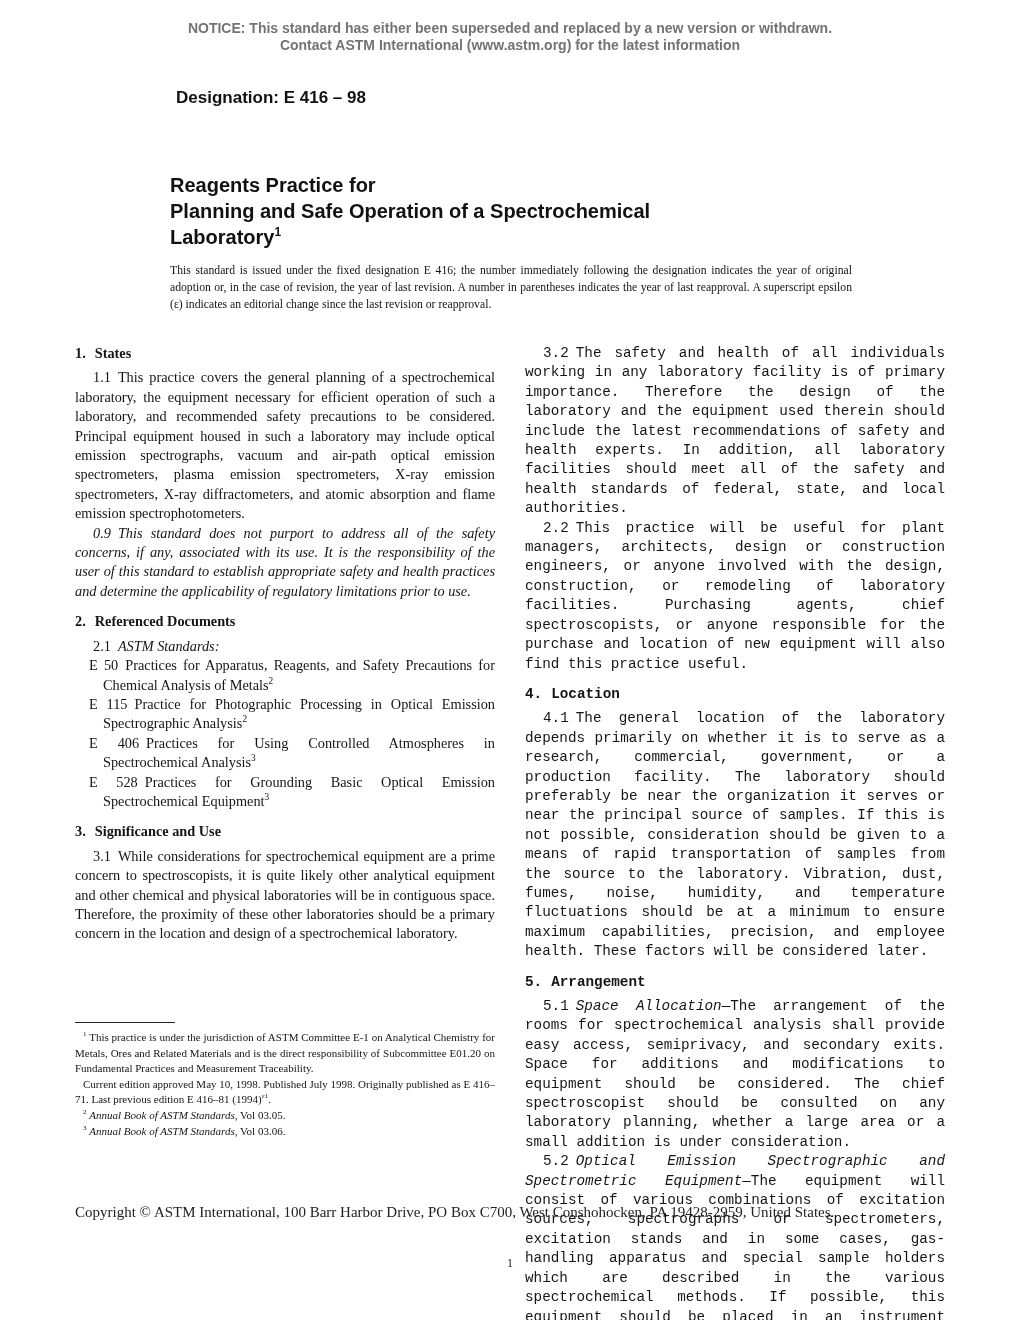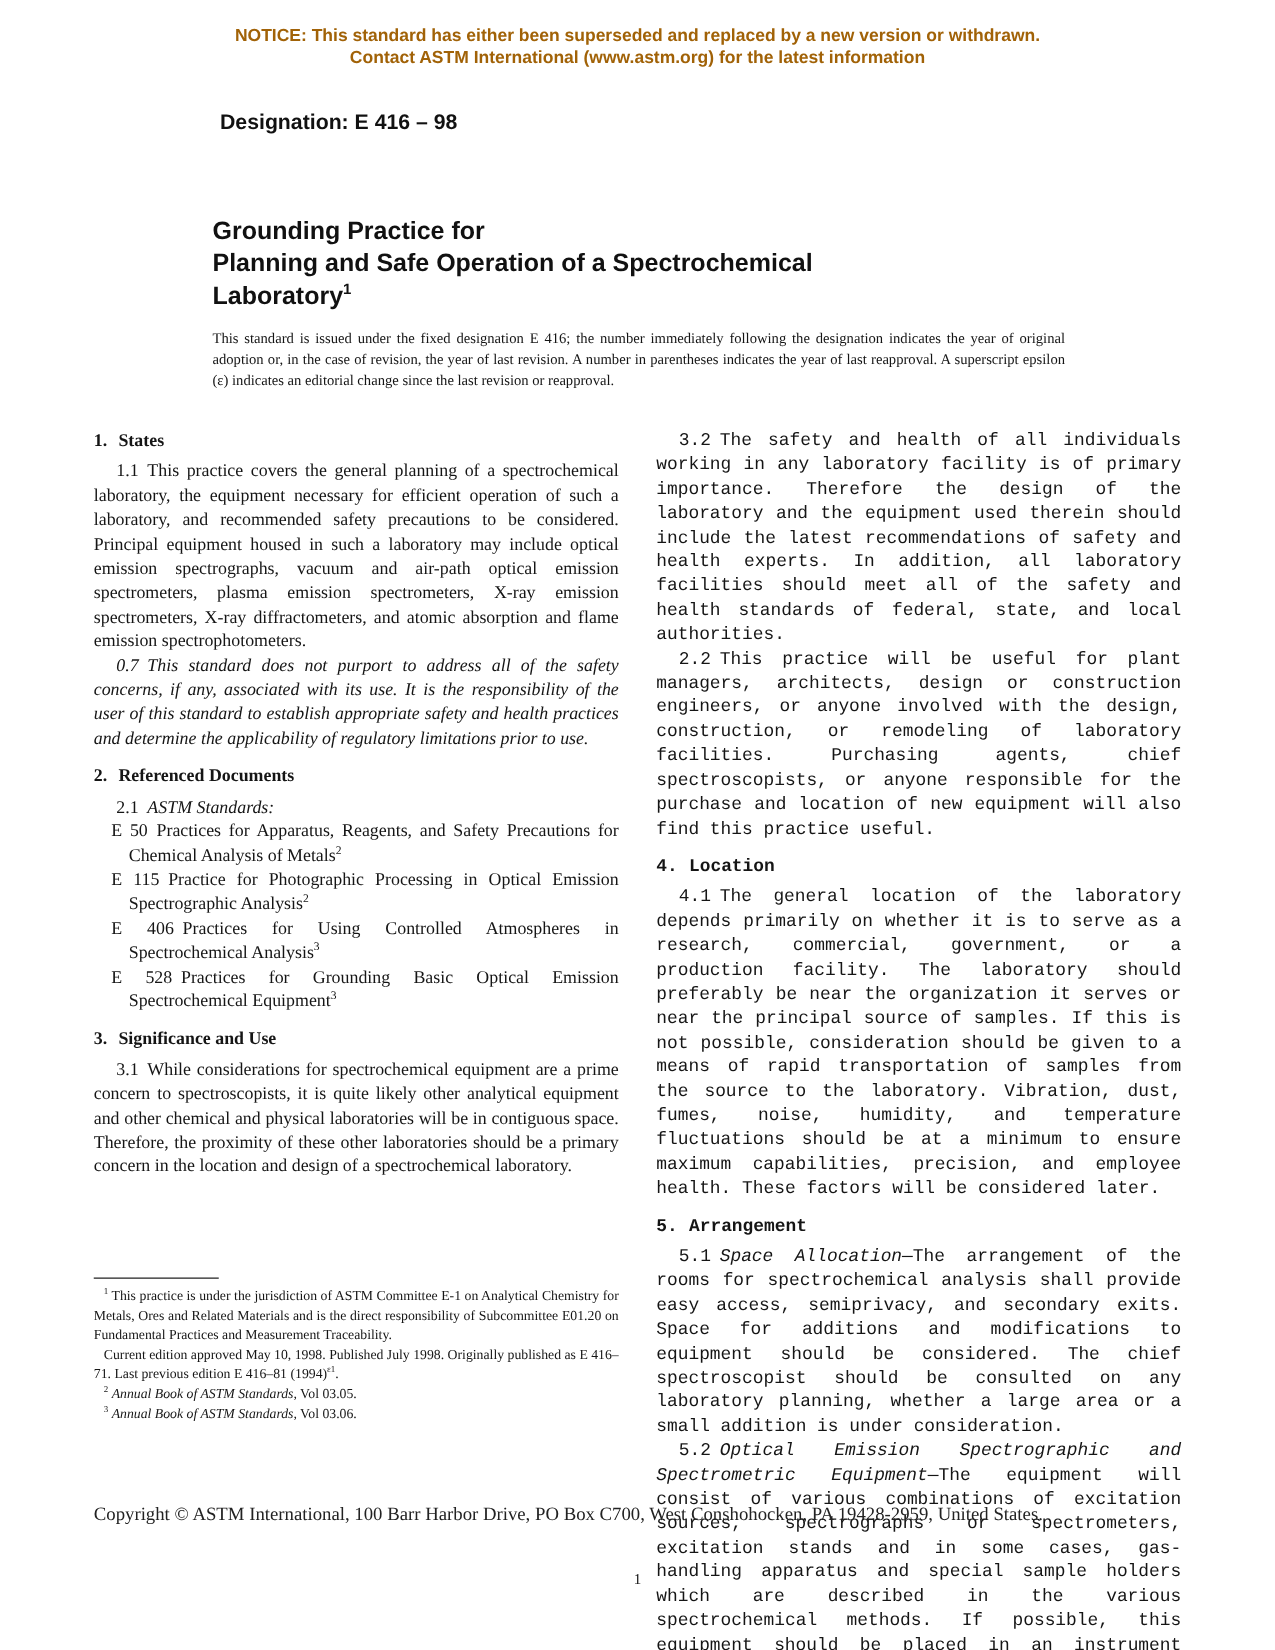--- a/index.html
+++ b/index.html
@@ -40,40 +40,40 @@
   .fn{text-align:justify;text-indent:8px;}
   
   .copyright{left:75px;top:1204px;font-family:Liberation Serif, serif;font-size:15px;color:#222;}
   .pageno{left:0;top:1256px;width:100%;text-align:center;font-size:12px;}
 </style>
 </head>
 <body>
 
 <div class="page">
 
-  <div class="abs notice" style="color:#a16207">
+  <div class="abs notice" style="color:#737373">
     <div>NOTICE: This standard has either been superseded and replaced by a new version or withdrawn.</div>
     <div>Contact ASTM International (www.astm.org) for the latest information</div>
   </div>
 
 
   <div class="abs designation">Designation: E 416 – 98</div>
 
   <div class="abs title-block">
-    <div>Grounding Practice for</div>
+    <div>Reagents Practice for</div>
     <div>Planning and Safe Operation of a Spectrochemical</div>
     <div><span>Laboratory</span><sup>1</sup></div>
   </div>
 
   <p class="abs issued">This standard is issued under the fixed designation E 416; the number immediately following the designation indicates the year of original adoption or, in the case of revision, the year of last revision. A number in parentheses indicates the year of last reapproval. A superscript epsilon (ε) indicates an editorial change since the last revision or reapproval.</p>
 
   <div class="abs col col-left">
     <p class="head head-first"><span>1.</span><span class="hlabel">States</span></p>
     <p class="para"><span class="pnum">1.1</span><span>This practice covers the general planning of a spectrochemical laboratory, the equipment necessary for efficient operation of such a laboratory, and recommended safety precautions to be considered. Principal equipment housed in such a laboratory may include optical emission spectrographs, vacuum and air-path optical emission spectrometers, plasma emission spectrometers, X-ray emission spectrometers, X-ray diffractometers, and atomic absorption and flame emission spectrophotometers.</span></p>
-    <p class="para italic"><span class="pnum">0.7</span><span>This standard does not purport to address all of the safety concerns, if any, associated with its use. It is the responsibility of the user of this standard to establish appropriate safety and health practices and determine the applicability of regulatory limitations prior to use.</span></p>
+    <p class="para italic"><span class="pnum">0.9</span><span>This standard does not purport to address all of the safety concerns, if any, associated with its use. It is the responsibility of the user of this standard to establish appropriate safety and health practices and determine the applicability of regulatory limitations prior to use.</span></p>
 
     <p class="head"><span>2.</span><span class="hlabel">Referenced Documents</span></p>
     <p class="para"><span class="pnum">2.1</span><span class="italic">ASTM Standards:</span></p>
     <p class="ref"><span class="rcode">E 50</span><span>Practices for Apparatus, Reagents, and Safety Precautions for Chemical Analysis of Metals</span><sup>2</sup></p>
     <p class="ref"><span class="rcode">E 115</span><span>Practice for Photographic Processing in Optical Emission Spectrographic Analysis</span><sup>2</sup></p>
     <p class="ref"><span class="rcode">E 406</span><span>Practices for Using Controlled Atmospheres in Spectrochemical Analysis</span><sup>3</sup></p>
     <p class="ref"><span class="rcode">E 528</span><span>Practices for Grounding Basic Optical Emission Spectrochemical Equipment</span><sup>3</sup></p>
 
     <p class="head"><span>3.</span><span class="hlabel">Significance and Use</span></p>
     <p class="para"><span class="pnum">3.1</span><span>While considerations for spectrochemical equipment are a prime concern to spectroscopists, it is quite likely other analytical equipment and other chemical and physical laboratories will be in contiguous space. Therefore, the proximity of these other laboratories should be a primary concern in the location and design of a spectrochemical laboratory.</span></p>

